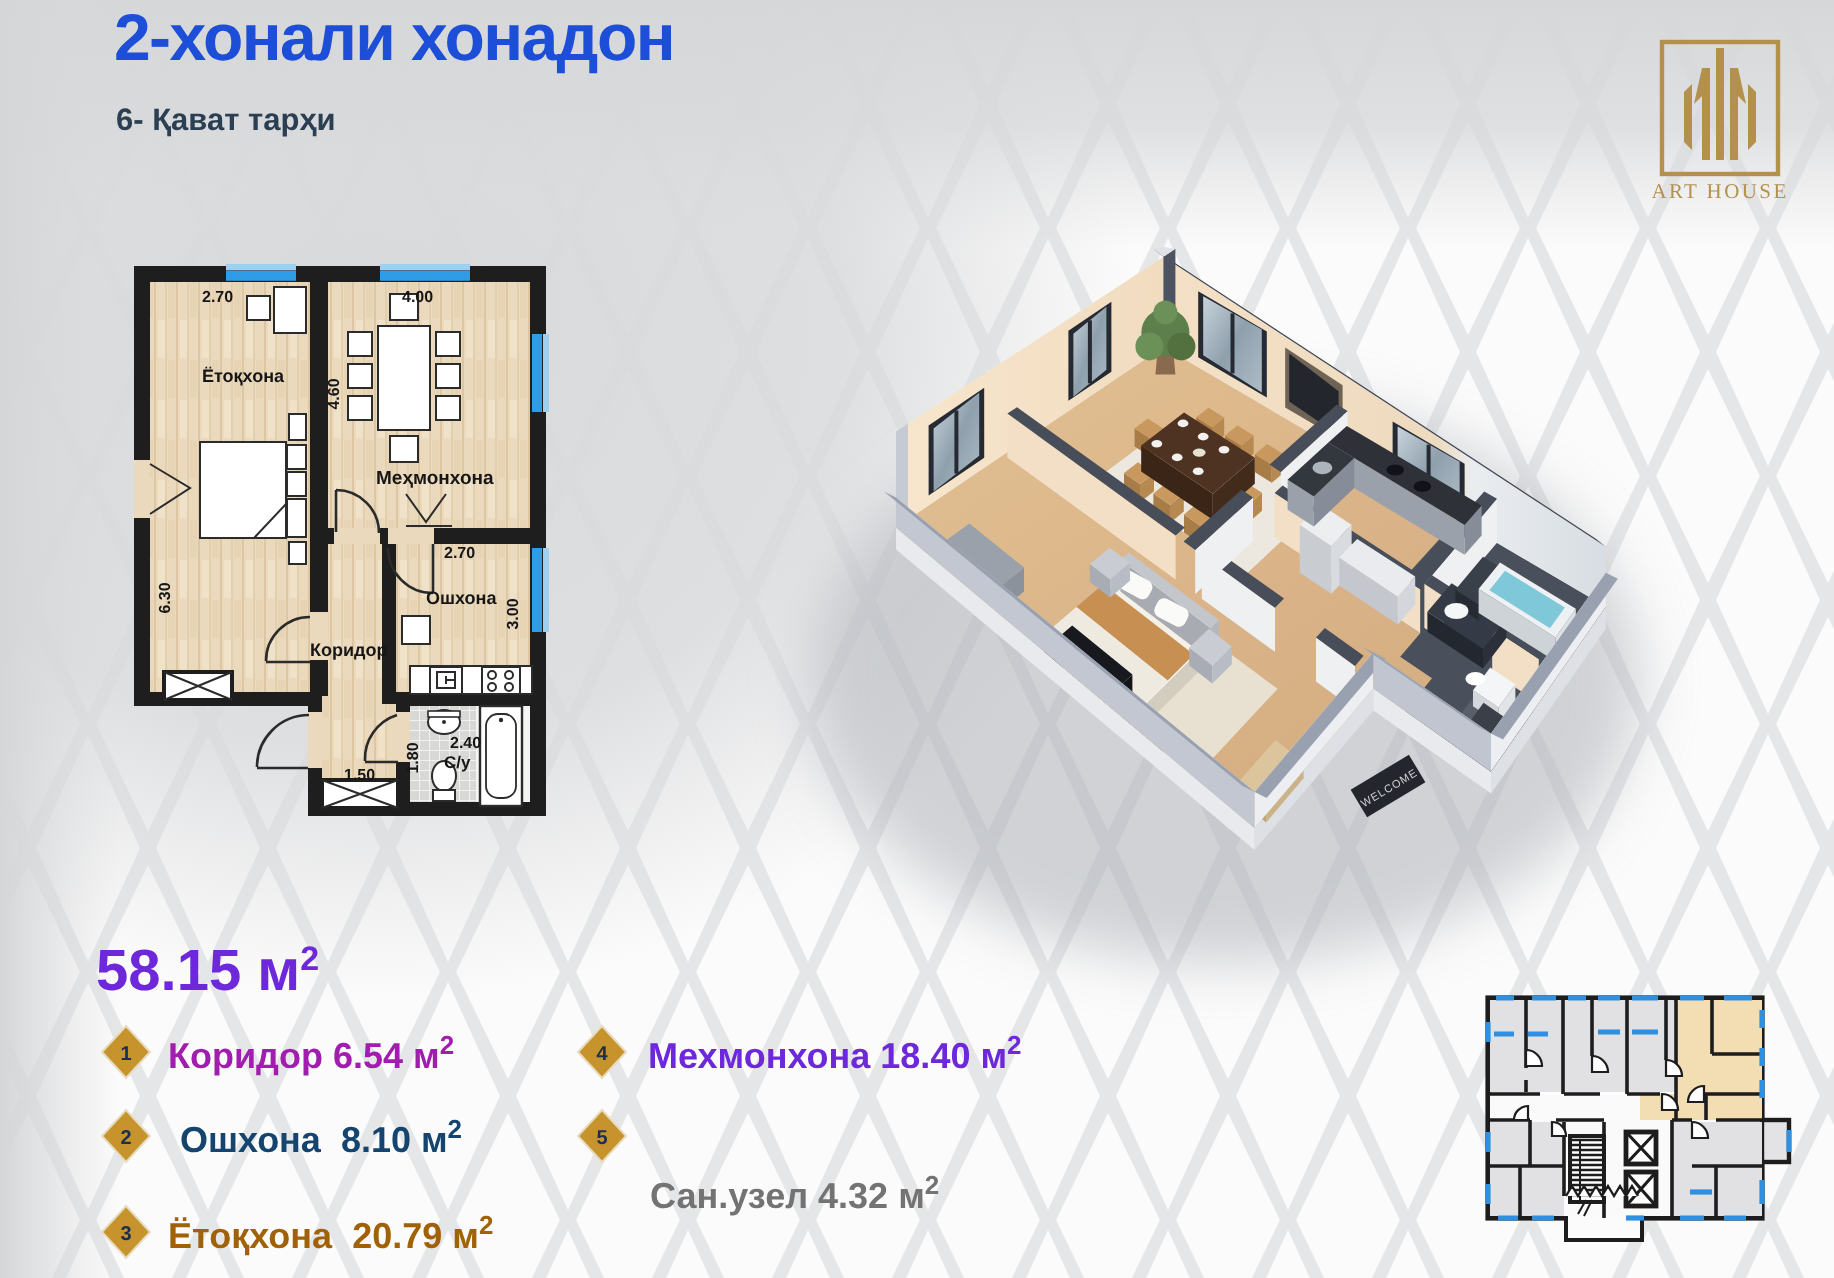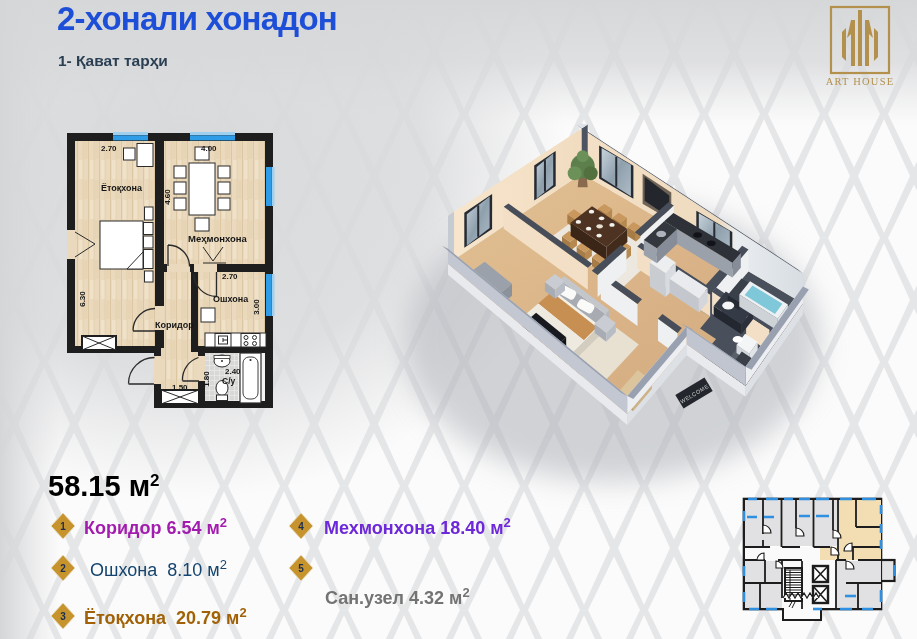--- a/index.html
+++ b/index.html
@@ -36,23 +36,23 @@
 </linearGradient>
 </defs>
 <rect width="917" height="639" fill="url(#diam)"></rect>
 <rect width="917" height="639" fill="url(#grayblob)"></rect>
 <rect width="917" height="125" fill="url(#topstrip)"></rect>
 <rect width="60" height="639" fill="url(#leftstrip)"></rect>
 </svg>
 
 <div class="abs nw" style="left:57px;top:0;font-size:33px;font-weight:bold;color:#1d4ed8;letter-spacing:-0.8px">2-хонали хонадон</div>
 
-<div class="abs nw" style="left:58px;top:52px;font-size:15.5px;font-weight:bold;color:#2b3f52">1- Қават тарҳи</div>
-
-<div class="abs" style="left:826px;top:4px;width:68px;height:86px">
+<div class="abs nw" style="left:58px;top:52px;font-size:15.5px;font-weight:bold;color:#2b3f52">6- Қават тарҳи</div>
+
+<div class="abs" style="left:826px;top:18px;width:68px;height:86px">
 <svg width="68" height="86" viewBox="0 0 68 86">
 
 <rect x="5" y="3" width="58" height="66" fill="none" stroke="#b4904d" stroke-width="2.2"></rect>
 
 <g fill="#b4904d">
 <polygon points="32,6 36,6 36,62 32,62"></polygon>
 <polygon points="25,16 29,16 29,62 25,62 25,30 21,34"></polygon>
 <polygon points="39,16 43,16 47,34 43,30 43,62 39,62"></polygon>
 <polygon points="16,28 20,24 20,57 16,53"></polygon>
 <polygon points="48,24 52,28 52,53 48,57"></polygon>
@@ -582,35 +582,35 @@
 <path d="M796 528 a8 8 0 0 1 8 8 l-8 0 z"></path>
 <path d="M833 530 a8 8 0 0 1 8 8 l-8 0 z"></path>
 <path d="M852 543 a8 8 0 0 0 -8 8 l8 0 z"></path>
 <path d="M764 553 a7 7 0 0 0 -7 7 l7 0 z"></path>
 <path d="M776 561 a7 7 0 0 1 7 7 l-7 0 z"></path>
 <path d="M831 547 a8 8 0 0 1 8 8 l-8 0 z"></path>
 <path d="M846 561 a8 8 0 0 1 8 8 l-8 0 z"></path>
 </g>
 </svg>
 
-<div class="abs nw" style="left:48px;top:470px;font-size:29px;font-weight:bold;color:#000000">58.15 м<span style="font-size:17px;vertical-align:10px">2</span></div>
+<div class="abs nw" style="left:48px;top:470px;font-size:29px;font-weight:bold;color:#6d28d9">58.15 м<span style="font-size:17px;vertical-align:10px">2</span></div>
 
 <svg class="abs" style="left:50px;top:512px" width="26" height="28" viewBox="0 0 26 28">
     <polygon points="13,1 25,14 13,27 1,14" fill="#c6932d" stroke="#e8dcbf" stroke-width="1"></polygon>
     <text x="13" y="18" font-size="10" font-weight="bold" fill="#1c2f4e" text-anchor="middle" font-family="Liberation Sans,sans-serif">1</text>
   </svg>
 
 <div class="abs nw" style="left:84px;top:515px;font-size:18px;font-weight:bold;color:#a21caf">Коридор 6.54 м<span style="font-size:13px;vertical-align:7px">2</span></div>
 
 <svg class="abs" style="left:50px;top:554px" width="26" height="28" viewBox="0 0 26 28">
     <polygon points="13,1 25,14 13,27 1,14" fill="#c6932d" stroke="#e8dcbf" stroke-width="1"></polygon>
     <text x="13" y="18" font-size="10" font-weight="bold" fill="#1c2f4e" text-anchor="middle" font-family="Liberation Sans,sans-serif">2</text>
   </svg>
 
-<div class="abs nw" style="left:90px;top:557px;font-size:18px;font-weight:normal;color:#15456e">Ошхона&nbsp; 8.10 м<span style="font-size:13px;vertical-align:7px">2</span></div>
+<div class="abs nw" style="left:90px;top:557px;font-size:18px;font-weight:bold;color:#15456e">Ошхона&nbsp; 8.10 м<span style="font-size:13px;vertical-align:7px">2</span></div>
 
 <svg class="abs" style="left:50px;top:602px" width="26" height="28" viewBox="0 0 26 28">
     <polygon points="13,1 25,14 13,27 1,14" fill="#c6932d" stroke="#e8dcbf" stroke-width="1"></polygon>
     <text x="13" y="18" font-size="10" font-weight="bold" fill="#1c2f4e" text-anchor="middle" font-family="Liberation Sans,sans-serif">3</text>
   </svg>
 
 <div class="abs nw" style="left:84px;top:605px;font-size:18px;font-weight:bold;color:#a16207">Ётоқхона&nbsp; 20.79 м<span style="font-size:13px;vertical-align:7px">2</span></div>
 
 <svg class="abs" style="left:288px;top:512px" width="26" height="28" viewBox="0 0 26 28">
     <polygon points="13,1 25,14 13,27 1,14" fill="#c6932d" stroke="#e8dcbf" stroke-width="1"></polygon>

